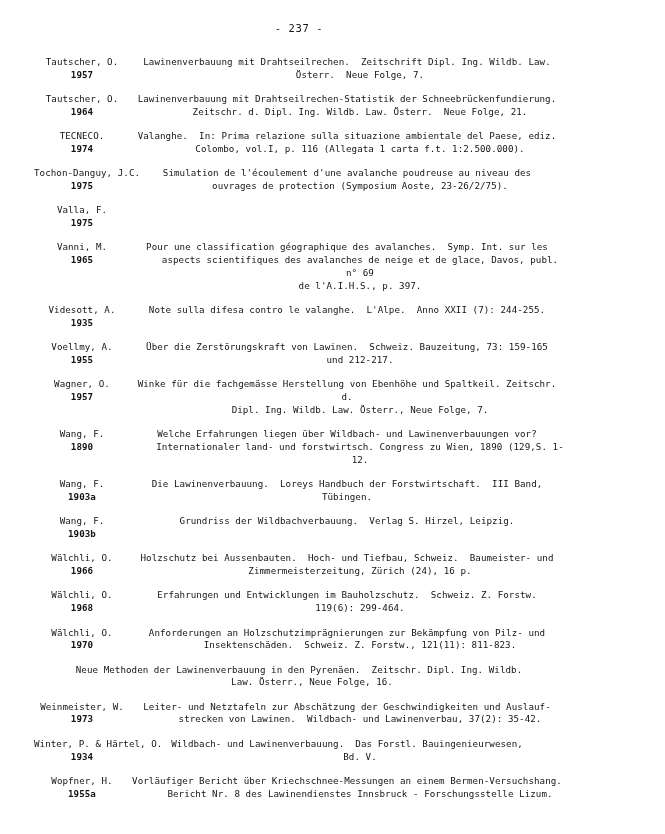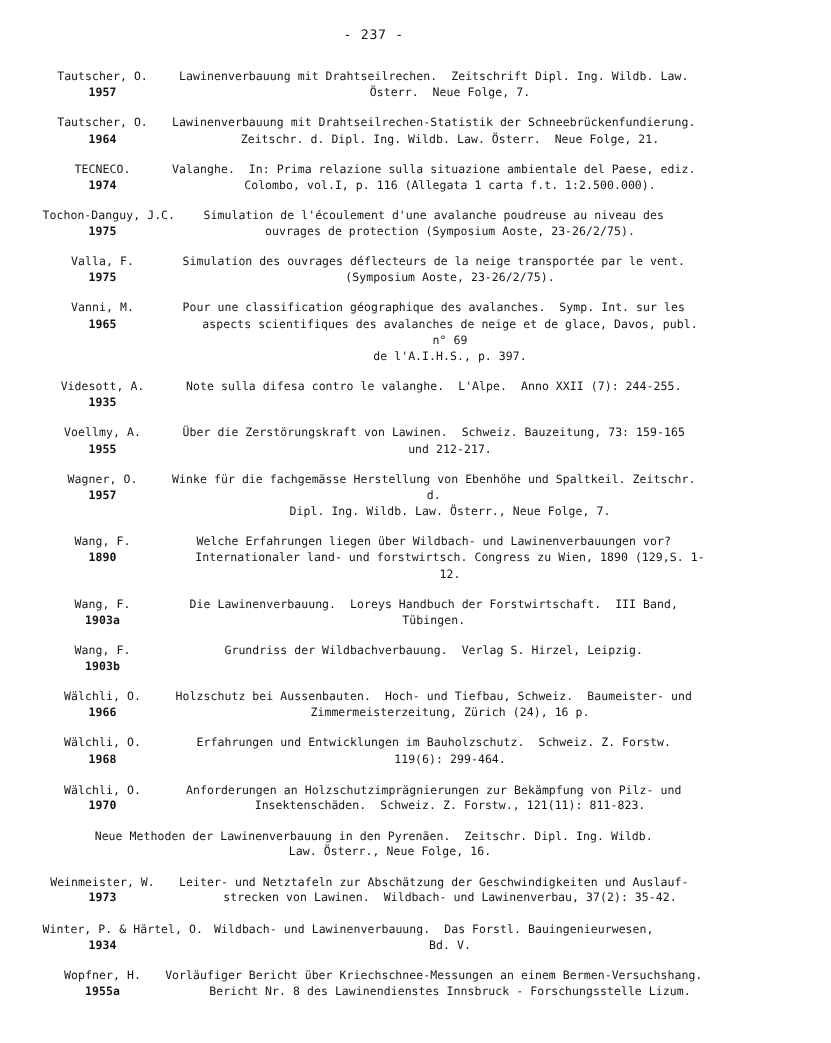--- a/index.html
+++ b/index.html
@@ -82,21 +82,20 @@
       <div class="entry">
         <div class="entry-author"><span class="nm">TECNECO.</span><span class="yr">1974</span></div>
         <div class="entry-body"><span class="ln">Valanghe.  In: Prima relazione sulla situazione ambientale del Paese, ediz.</span><span class="ln indent">Colombo, vol.I, p. 116 (Allegata 1 carta f.t. 1:2.500.000).</span></div>
       </div>
       <div class="entry">
         <div class="entry-author"><span class="nm">Tochon-Danguy, J.C.</span><span class="yr">1975</span></div>
         <div class="entry-body"><span class="ln">Simulation de l'écoulement d'une avalanche poudreuse au niveau des</span><span class="ln indent">ouvrages de protection (Symposium Aoste, 23-26/2/75).</span></div>
       </div>
       <div class="entry">
         <div class="entry-author"><span class="nm">Valla, F.</span><span class="yr">1975</span></div>
-        <div class="entry-body"><span class="ln">Simulation des ouvrages déflecteurs de la neige transportée par le vent.</span><span class="ln indent">(Symposium Aoste, 23-26/2/75).</span></div>
       </div>
       <div class="entry">
         <div class="entry-author"><span class="nm">Vanni, M.</span><span class="yr">1965</span></div>
         <div class="entry-body"><span class="ln">Pour une classification géographique des avalanches.  Symp. Int. sur les</span><span class="ln indent">aspects scientifiques des avalanches de neige et de glace, Davos, publ.  n° 69</span><span class="ln indent">de l'A.I.H.S., p. 397.</span></div>
       </div>
       <div class="entry">
         <div class="entry-author"><span class="nm">Videsott, A.</span><span class="yr">1935</span></div>
         <div class="entry-body"><span class="ln">Note sulla difesa contro le valanghe.  L'Alpe.  Anno XXII (7): 244-255.</span></div>
       </div>
       <div class="entry">

